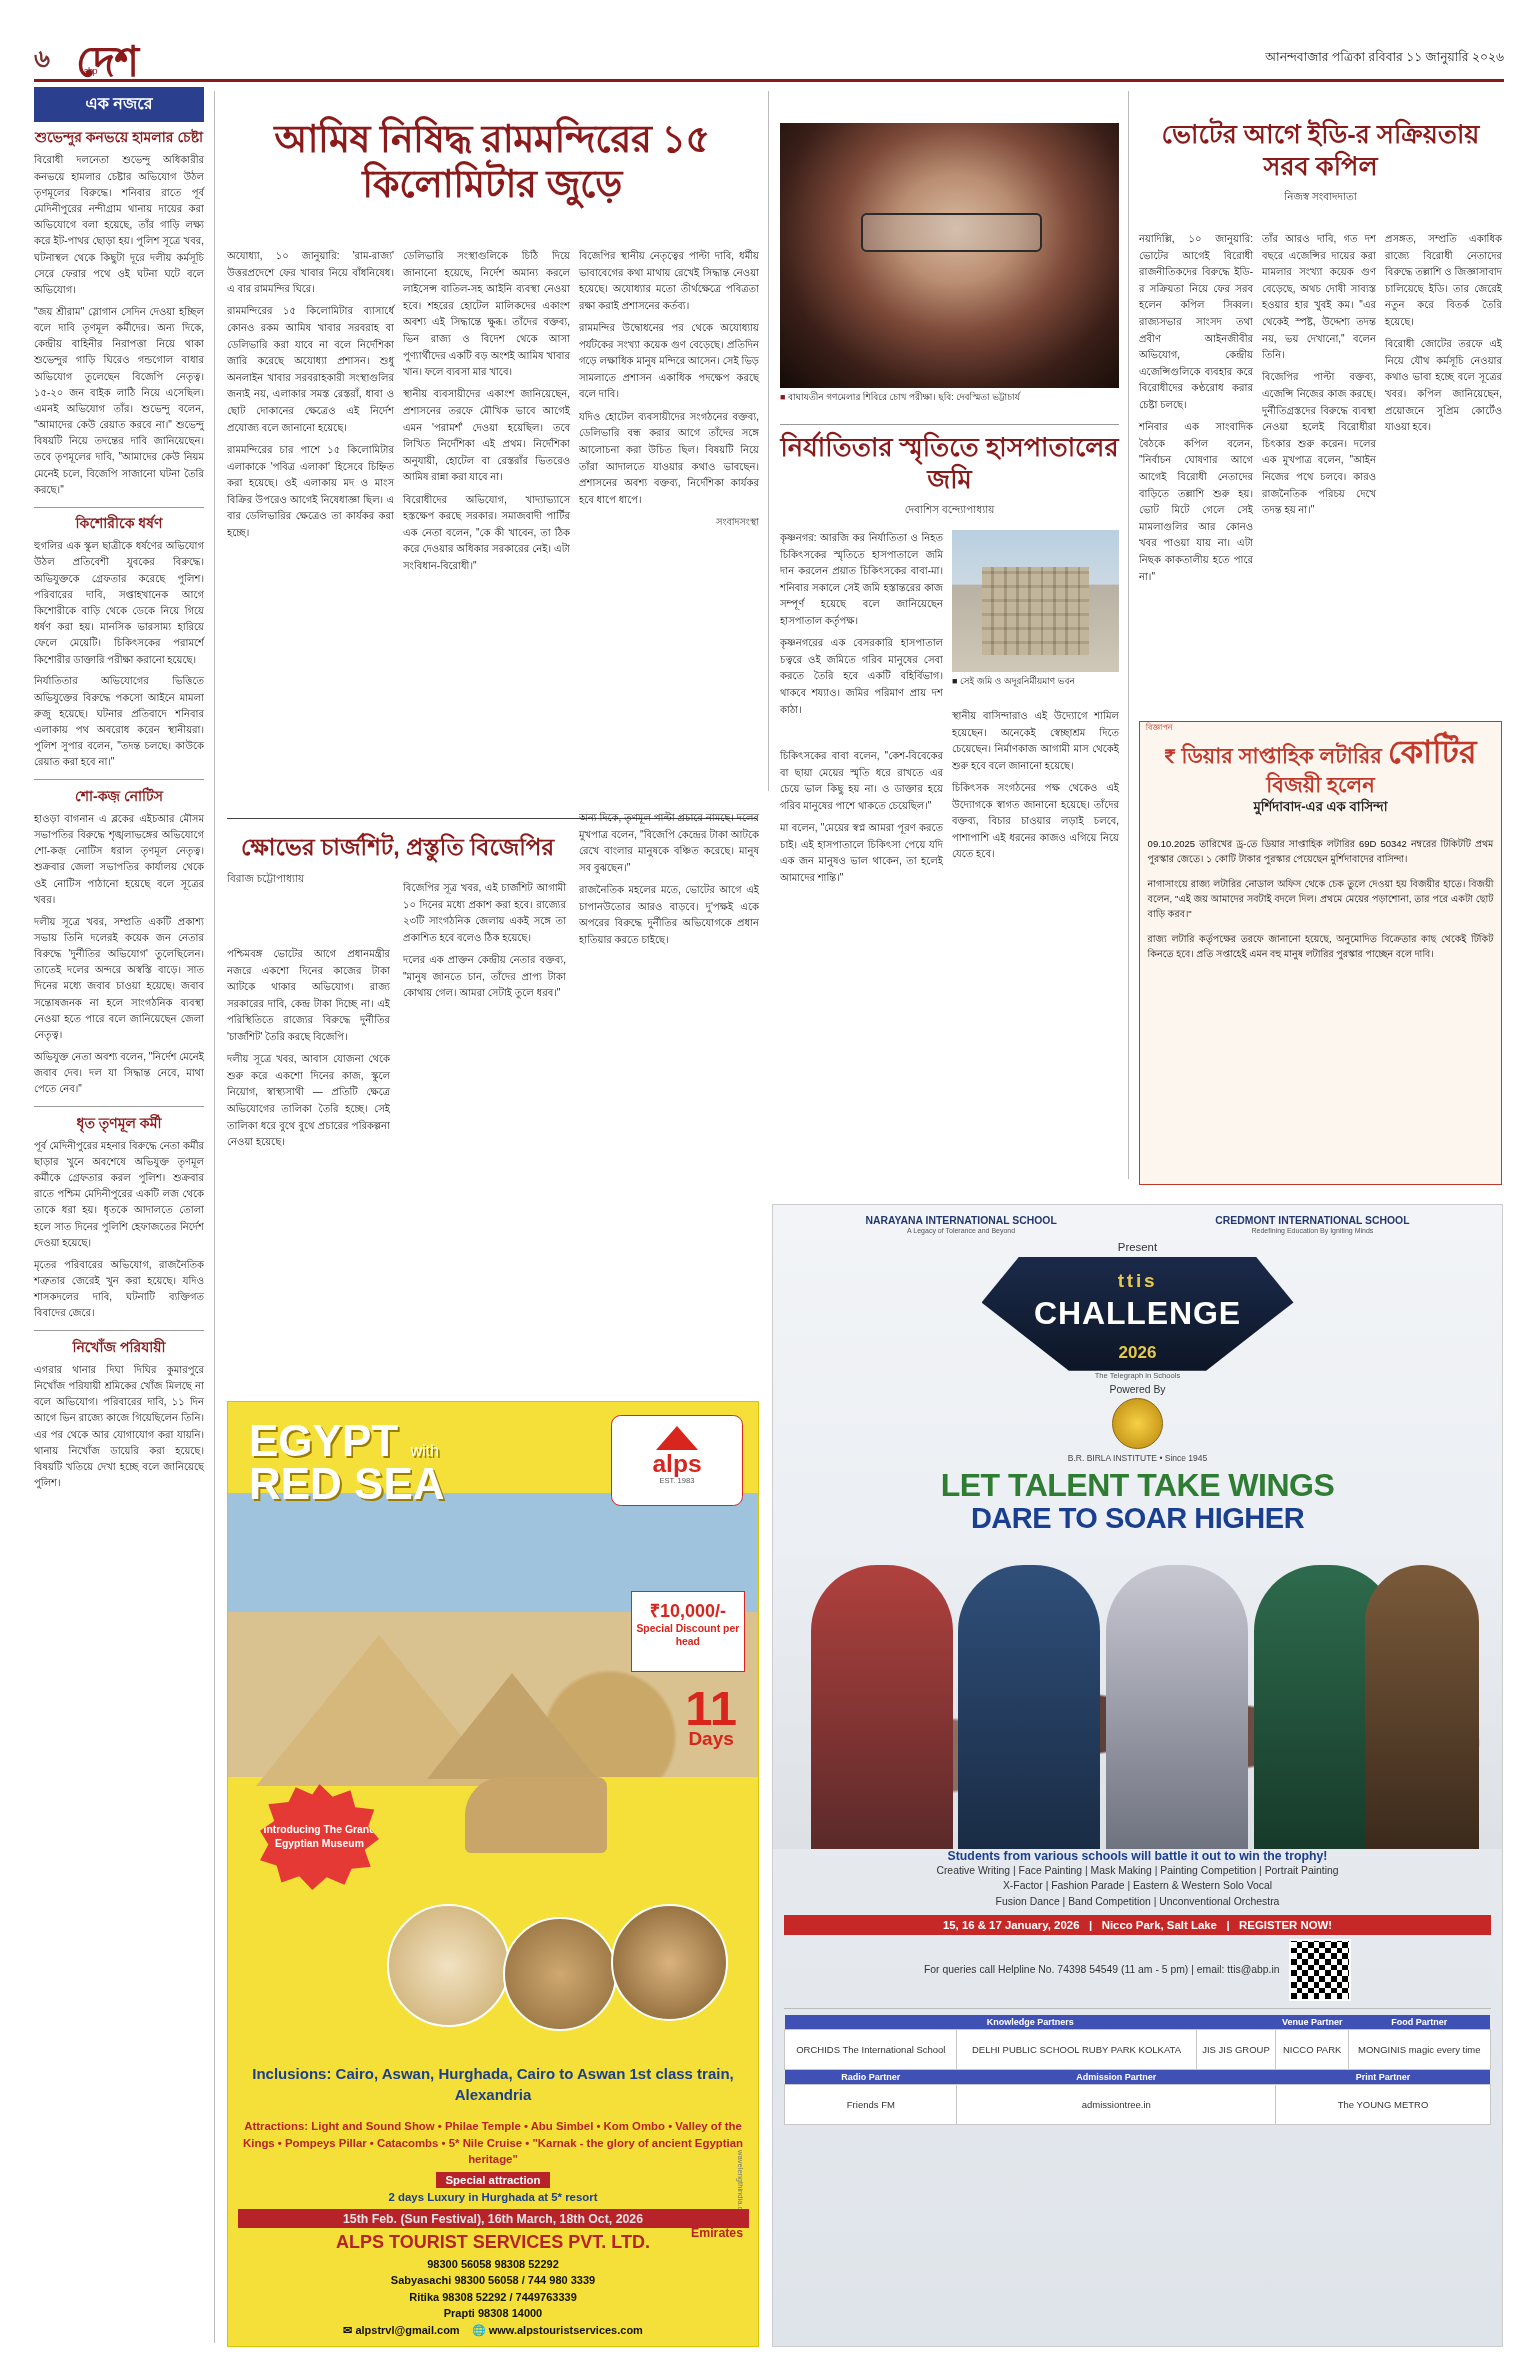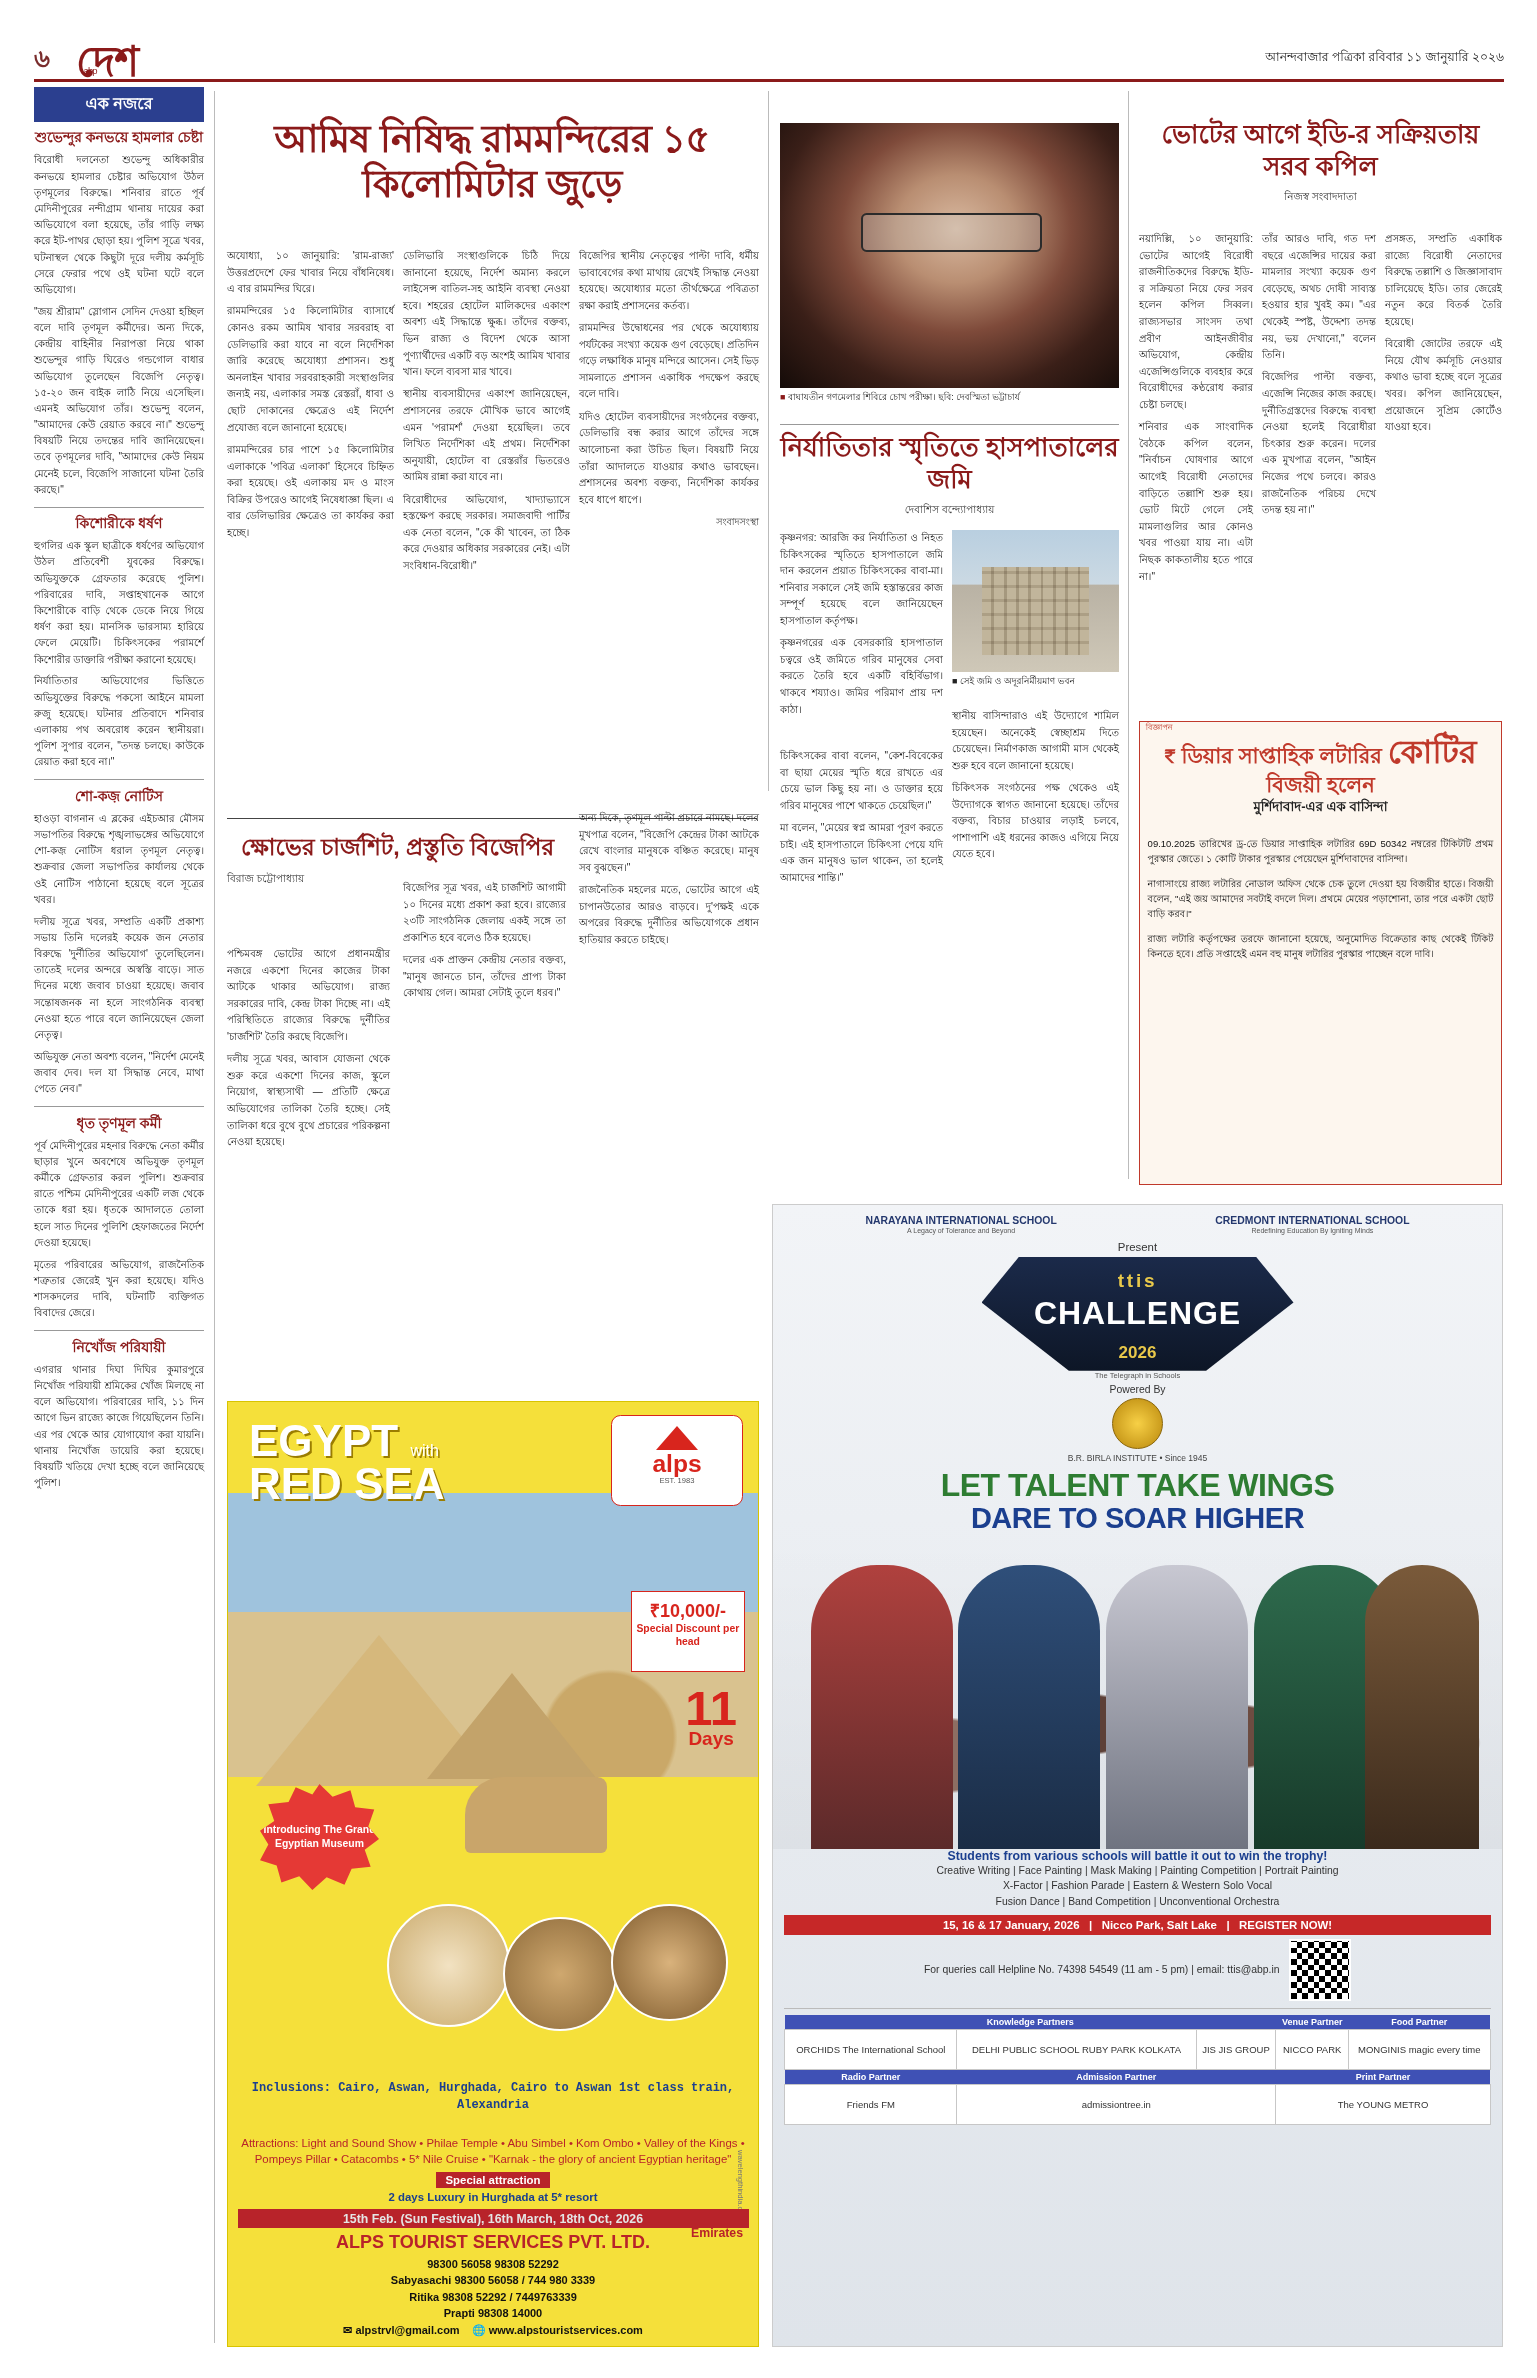--- a/index.html
+++ b/index.html
@@ -178,22 +178,22 @@
     display:flex; align-items:center; justify-content:center; line-height:1.35;
     clip-path:polygon(50% 0,61% 12%,76% 6%,80% 22%,96% 24%,91% 40%,100% 52%,88% 62%,93% 78%,77% 80%,71% 95%,56% 88%,44% 100%,33% 87%,18% 93%,14% 77%,0 72%,7% 57%,0 44%,12% 35%,7% 19%,24% 17%,30% 3%,44% 10%);
   }
   .circ-photos { position:absolute; left:26.5px; top:502px; width:96%; height:142px; }
   .circ {
     position:absolute; border-radius:50%; border:2.8px solid #fff; overflow:hidden;
   }
   .egypt-foot {
     position:absolute; left:9.5px; right:9.5px; bottom:7.6px; text-align:center;
   }
-  .incl { font-size:12px; color:#1b3f8f; font-weight:bold; line-height:1.45;font-family:Liberation Mono, monospace; }
-  .attr { font-size:11.4px; color:#b8232a; font-weight:normal; line-height:1.45; margin-top:20px; }
+  .incl { font-size:15px; color:#1b3f8f; font-weight:bold; line-height:1.45; }
+  .attr { font-size:11.4px; color:#b8232a; font-weight:bold; line-height:1.45; margin-top:12px; }
   .spec-tag { display:inline-block; background:#b8232a; color:#fff; font-size:11.4px; font-weight:bold; padding:1.9px 9.5px; margin-top:4.7px;}
   .spec-line { font-size:11.4px; color:#1b3f8f; font-weight:bold; margin-top:2.8px;}
   .dates { background:#b8232a; color:#e5e5e5; font-weight:bold; font-size:12.3px; padding:2.8px 0; margin-top:5.7px;}
   .alpsname { color:#b8232a; font-weight:bold; font-size:18px; margin-top:3.8px;}
   .phones { font-size:11px; font-weight:bold; color:#111; line-height:1.5; margin-top:2.8px;}
   .emirates { position:absolute; right:15px; bottom:106px; color:#b8232a; font-size:12.3px; font-weight:bold;}
 
   
   .ttis {
     position:absolute; background:linear-gradient(#f2f4f7 0%, #e6eaef 55%, #dfe4ea 100%);

